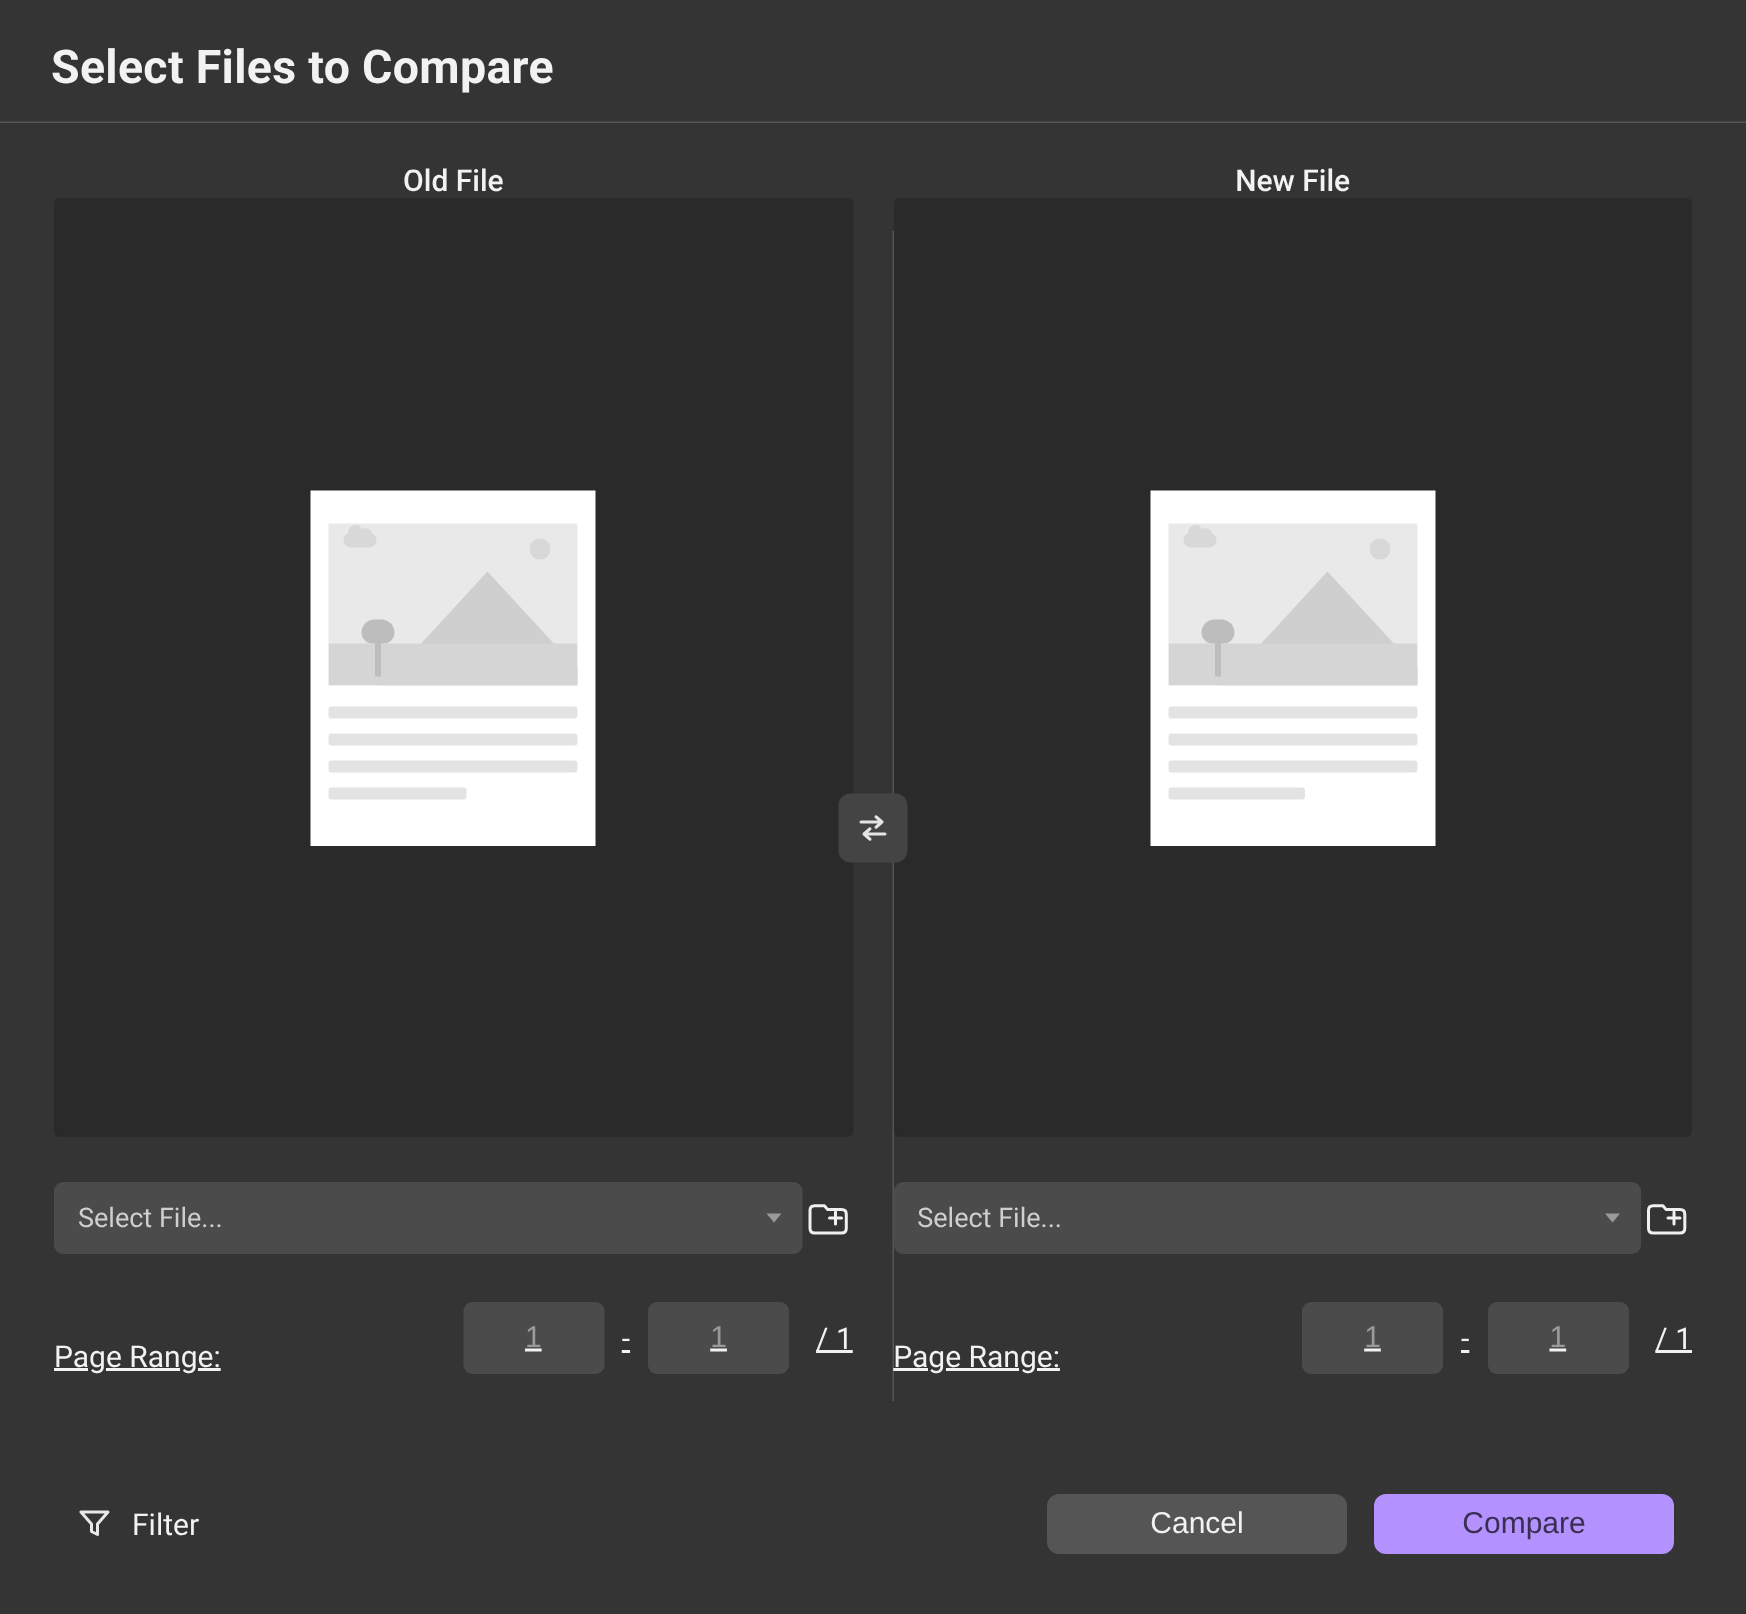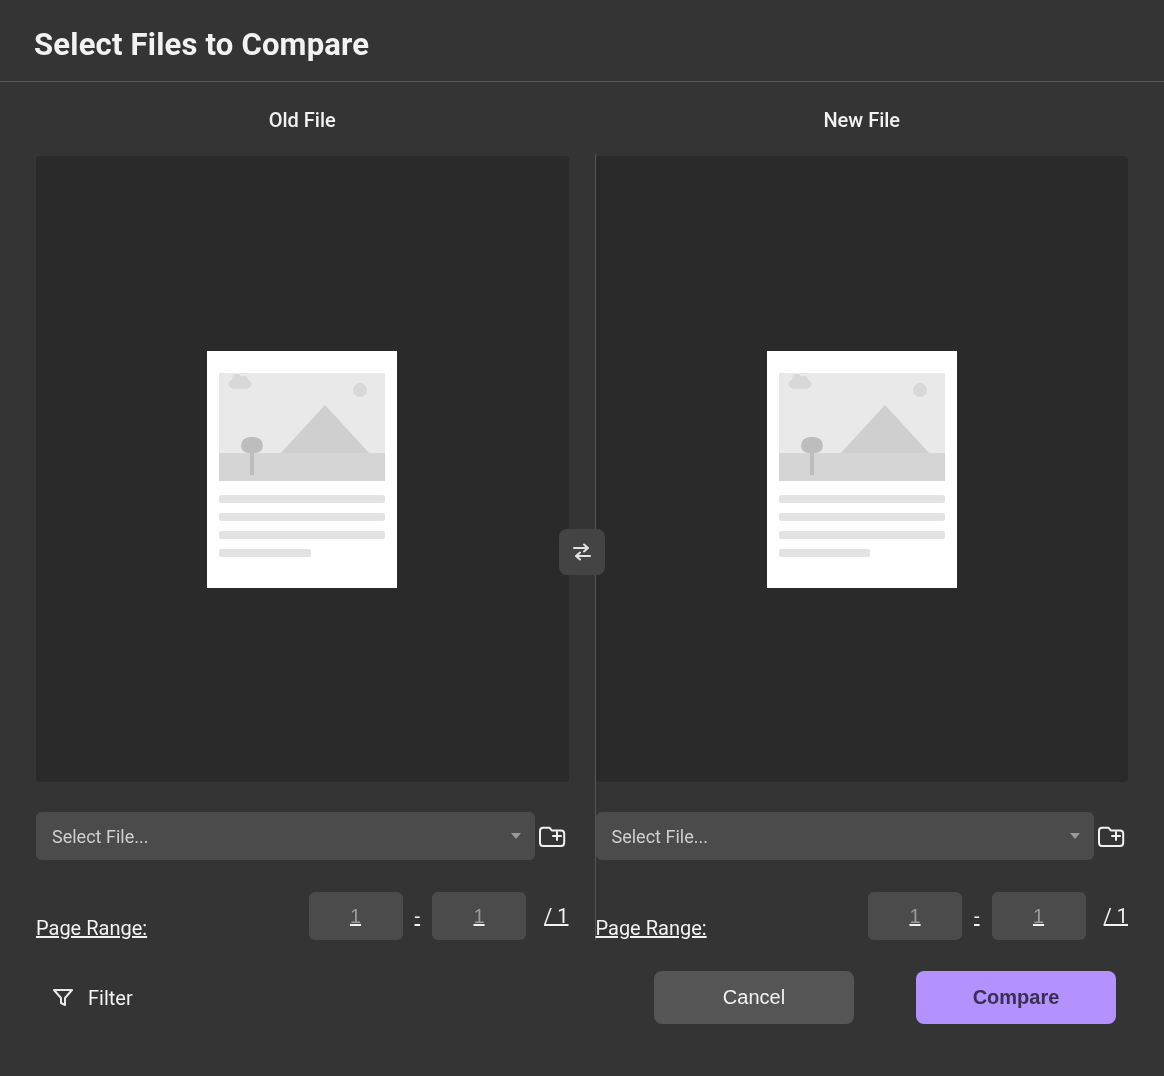--- a/index.html
+++ b/index.html
@@ -47,21 +47,20 @@
     align-items:stretch;
     padding-top:26px;
   }
   .col.left{padding-right:26px;}
   .col.right{}
   .col-title{
     text-align:center;
     font-size:20px;
     color:var(--text);
     font-weight:500;
-    margin-bottom:24px;
   }
   .vdiv{
     width:1px;
     background:var(--divider);
     margin-top:72px;
     align-self:stretch;
     min-height:780px;
   }
   .preview{
     height:626px;
@@ -182,38 +181,38 @@
     width:46px;height:46px;
     border-radius:8px;
     background:#444;
     display:flex;align-items:center;justify-content:center;
     cursor:pointer;
     z-index:2;
   }
 
   .footer{
     position:absolute;
-    left:0;right:0;bottom:52px;
+    left:0;right:0;bottom:40px;
     padding:0 48px 0 52px;
     display:flex;
     align-items:center;
   }
   .filter-btn{
     display:flex;align-items:center;gap:14px;
     font-size:20px;color:var(--text);
     cursor:pointer;
   }
   .footer-actions{margin-left:auto;display:flex;gap:18px;}
   .btn{
-    height:53px;min-width:200px;border-radius:8px;border:none;
+    height:40px;min-width:200px;border-radius:8px;border:none;
     font-size:20px;cursor:pointer;
-    display:flex;align-items:center;justify-content:center;margin-left:44px;
+    display:flex;align-items:center;justify-content:center;
   }
   .btn.cancel{background:var(--surface2);color:var(--text);}
-  .btn.primary{background:var(--accent);color:var(--accent-text);font-weight:700;}
+  .btn.primary{background:var(--accent);color:var(--accent-text);font-weight:400;}
 </style>
 </head>
 <body>
 
 <div class="header">
   <h1>Select Files to Compare</h1>
 </div>
 
 <div class="compare-row">
 

